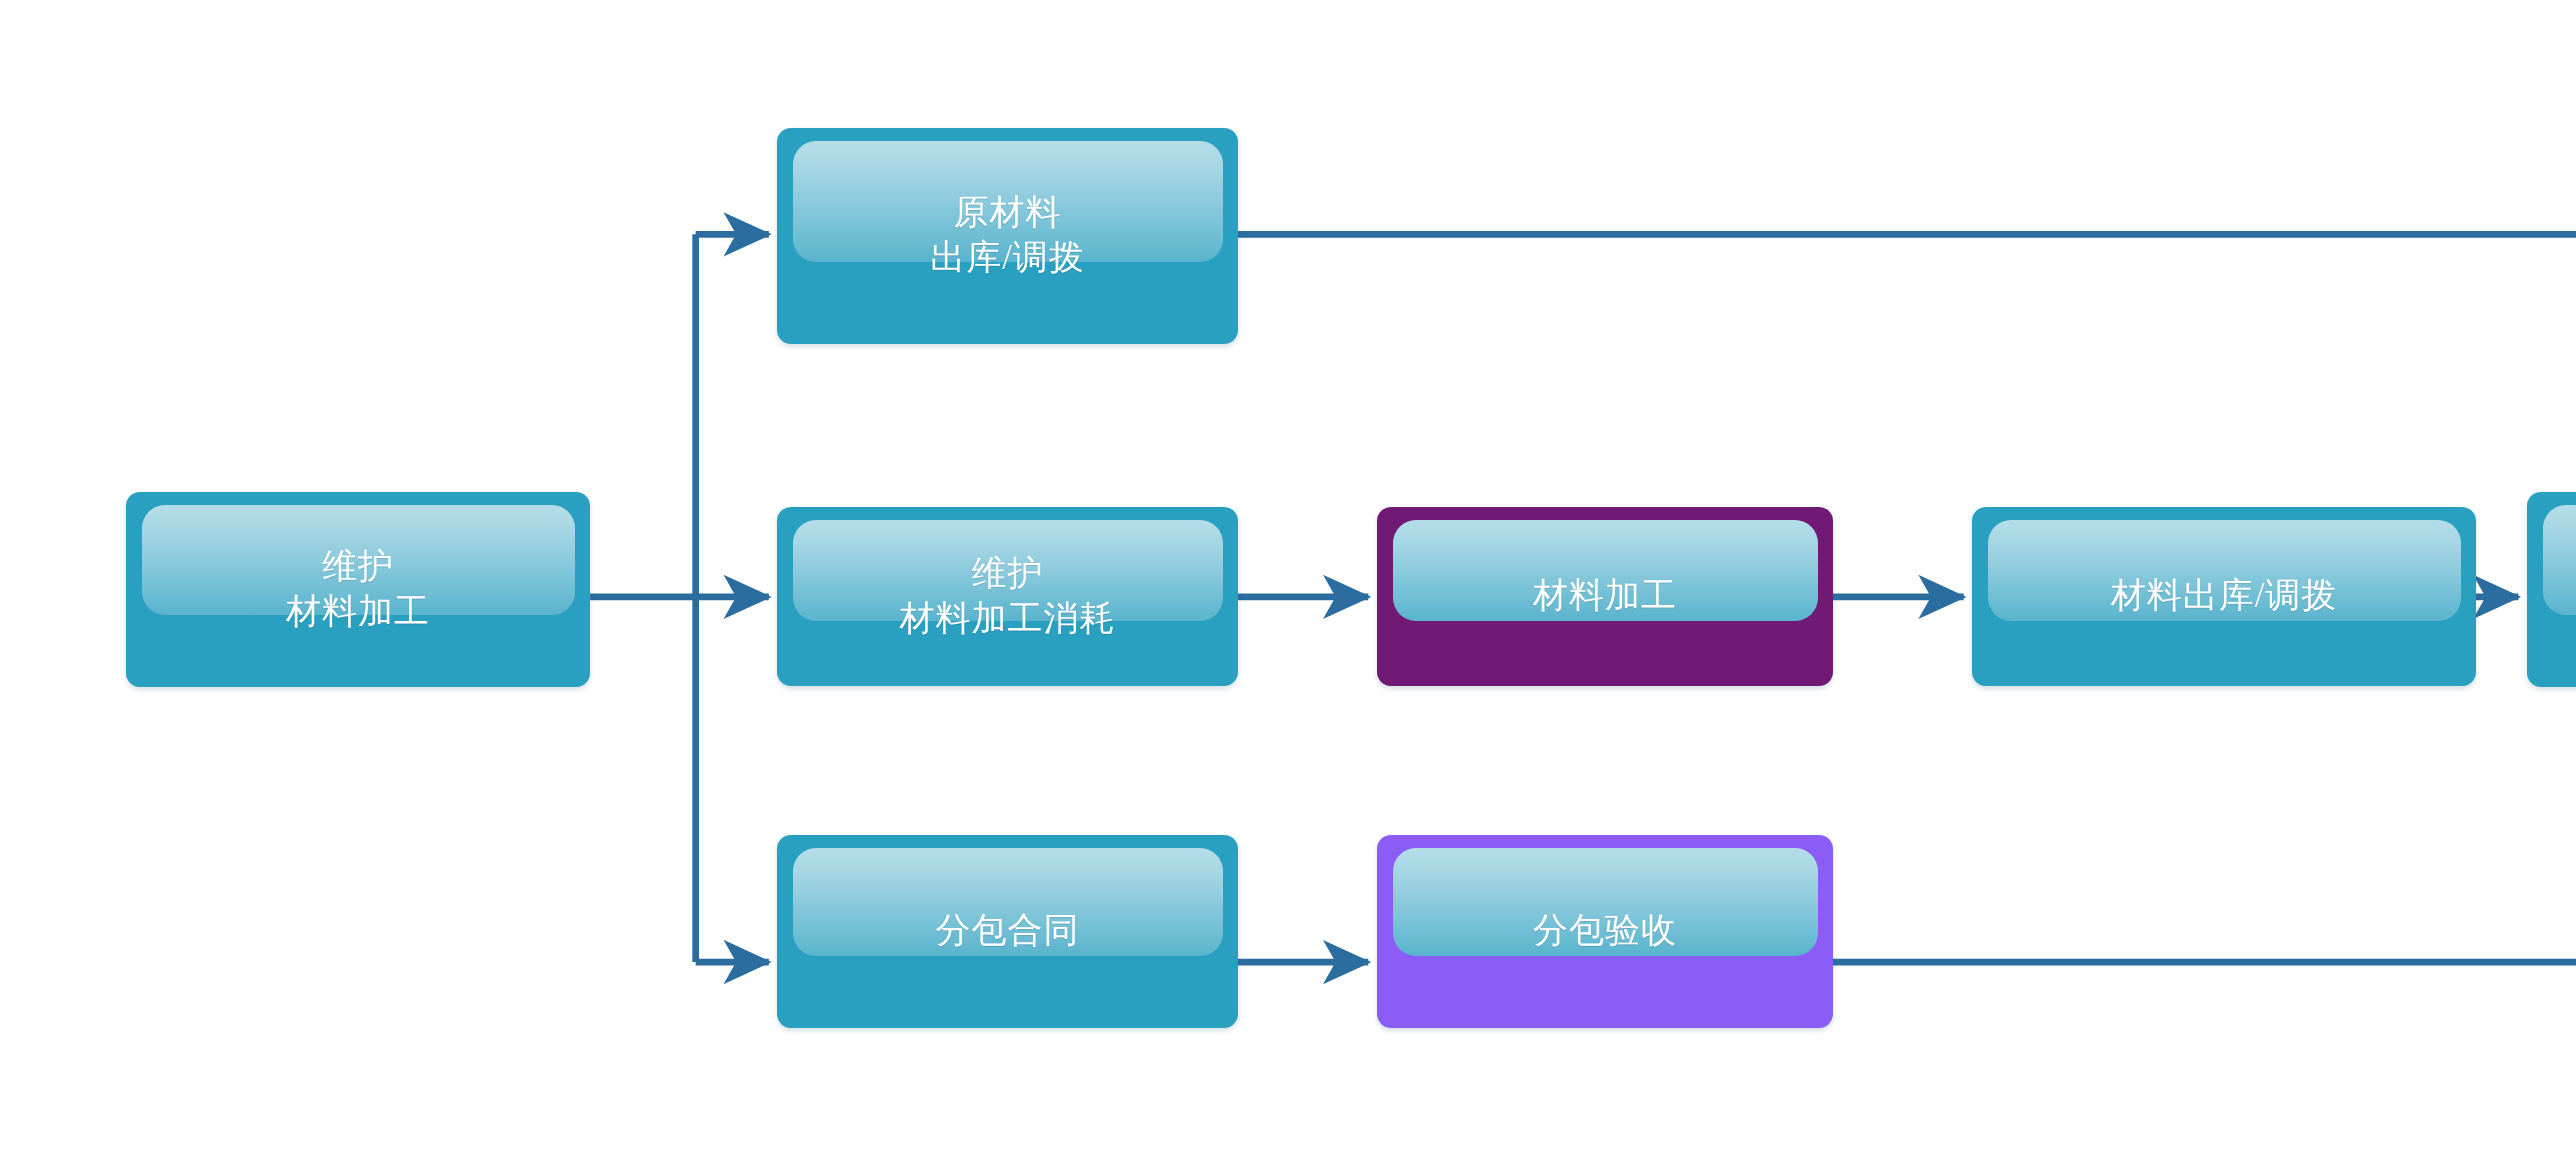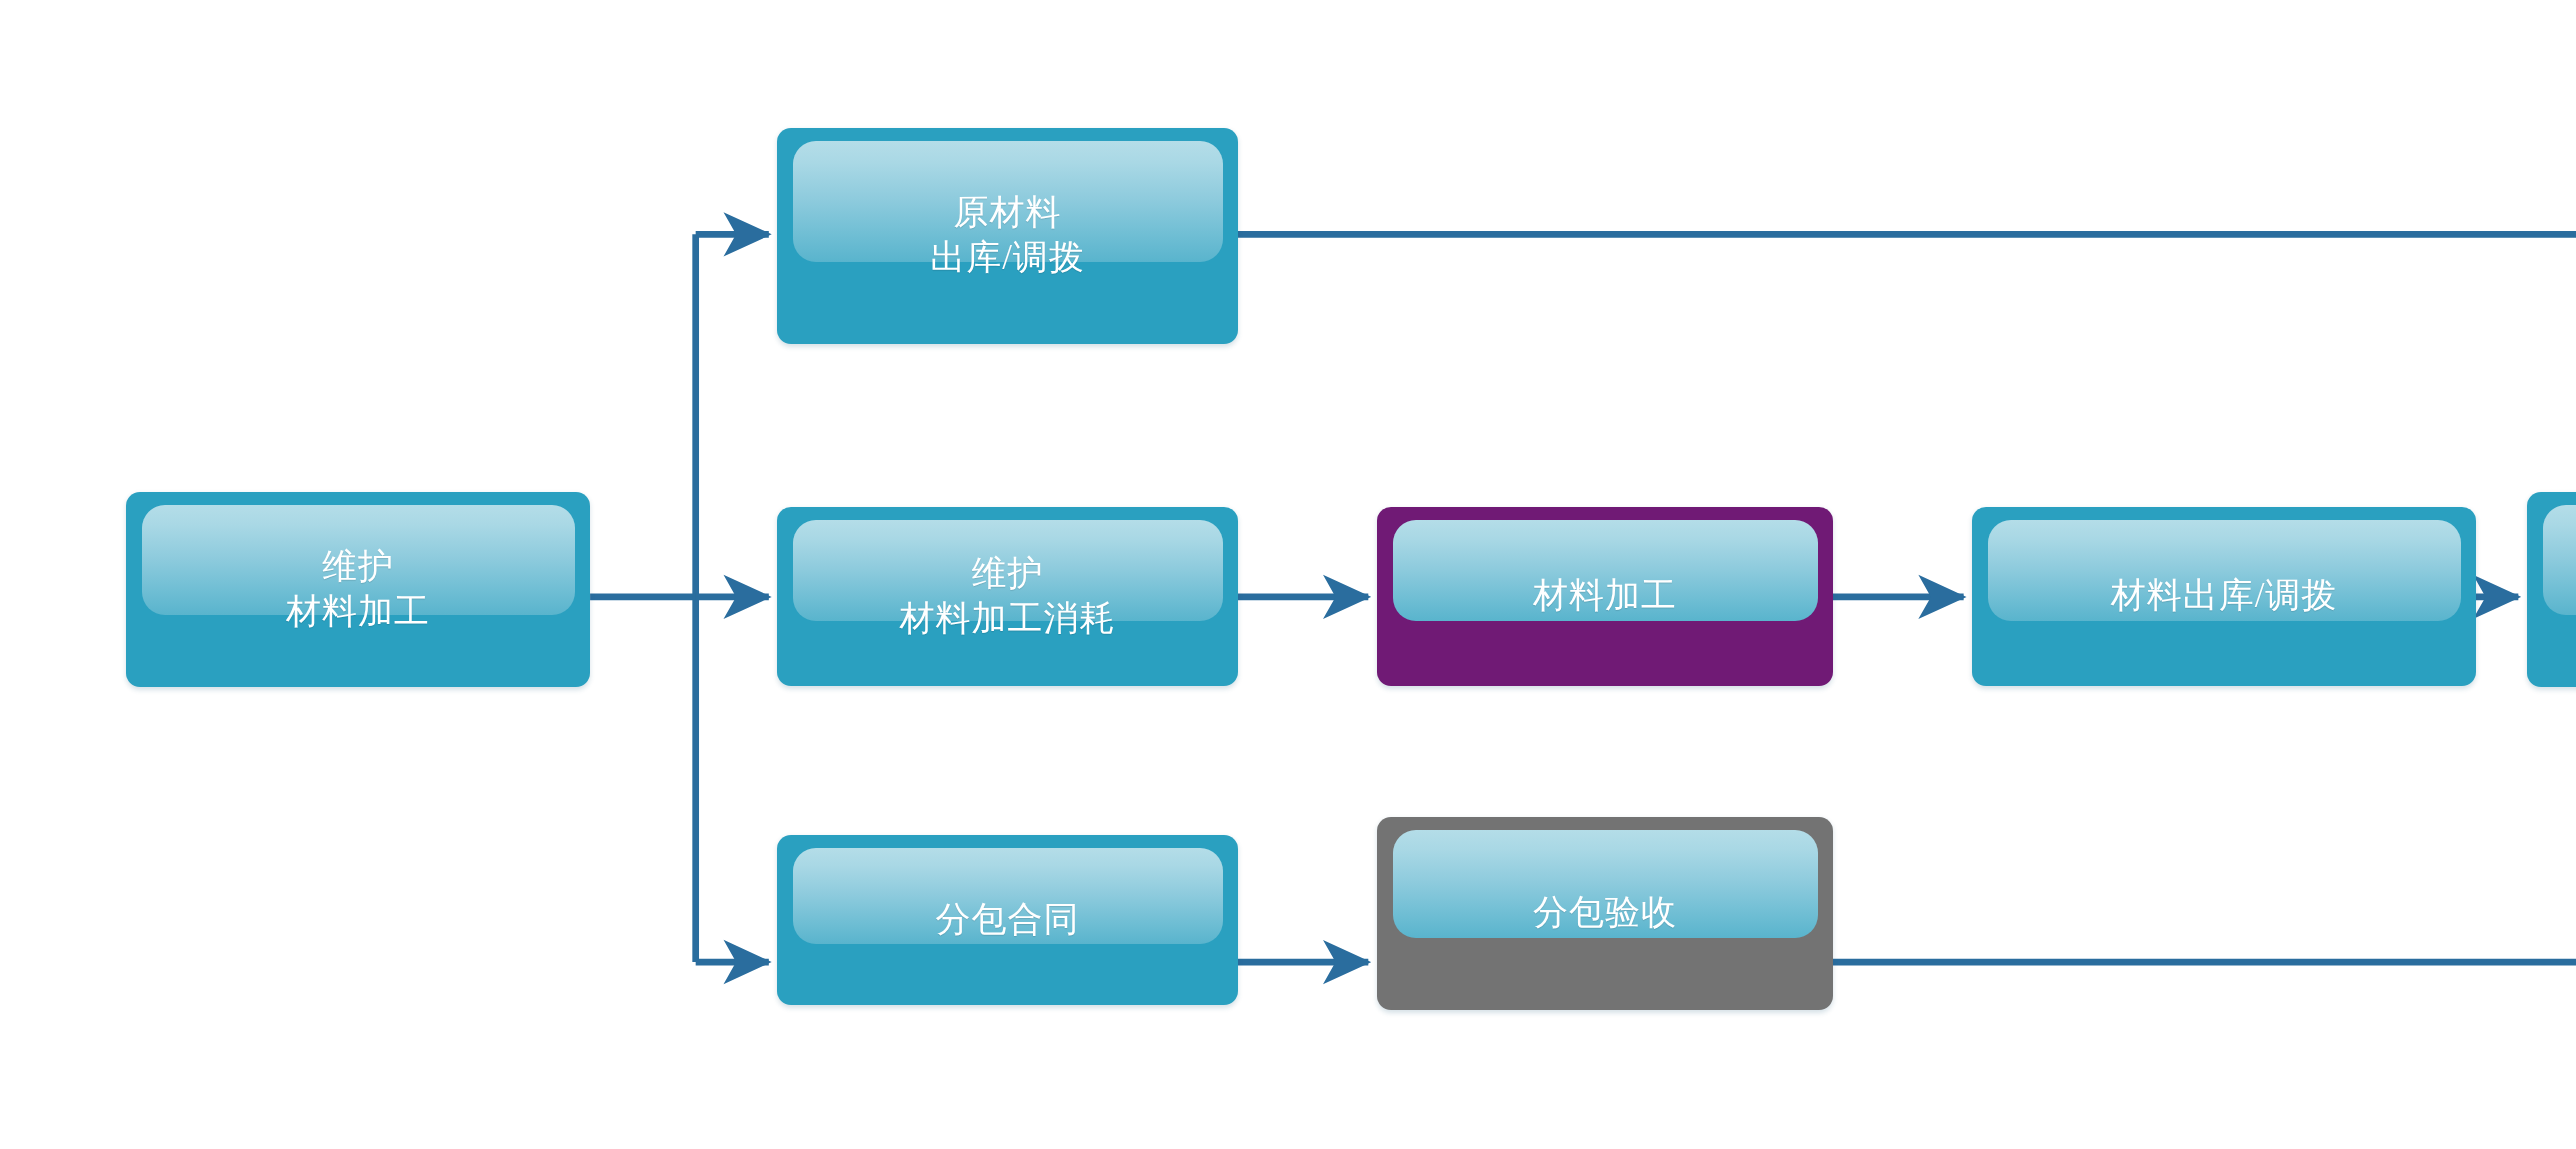--- a/index.html
+++ b/index.html
@@ -141,28 +141,28 @@
     </div>
   </div>
 
   <div class="node" id="node-gongcheng-jindu-fenxi" style="left: 2527px; top: 492px; width: 459px; height: 195px; background: rgb(42, 160, 192);">
     <div class="gloss"></div>
     <div class="label" style="color: rgb(255, 255, 255);">
       
     </div>
   </div>
 
-  <div class="node" id="node-fenbao-hetong" style="left: 777px; top: 835px; width: 461px; height: 170px; background: rgb(42, 160, 192);">
+  <div class="node" id="node-fenbao-hetong" style="left: 777px; top: 835px; width: 461px; height: 193px; background: rgb(42, 160, 192);">
     <div class="gloss"></div>
     <div class="label" style="color: rgb(255, 255, 255);">
       <span class="ln">分包合同</span>
     </div>
   </div>
 
-  <div class="node" id="node-fenbao-yanshou" style="left: 1377px; top: 817px; width: 456px; height: 193px; background: #737373;">
+  <div class="node" id="node-fenbao-yanshou" style="left: 1377px; top: 835px; width: 456px; height: 193px; background: #8b5cf6;">
     <div class="gloss"></div>
     <div class="label" style="color: rgb(255, 255, 255);">
       <span class="ln">分包验收</span>
     </div>
   </div>
 
 </div>
 
 
 </body></html>

